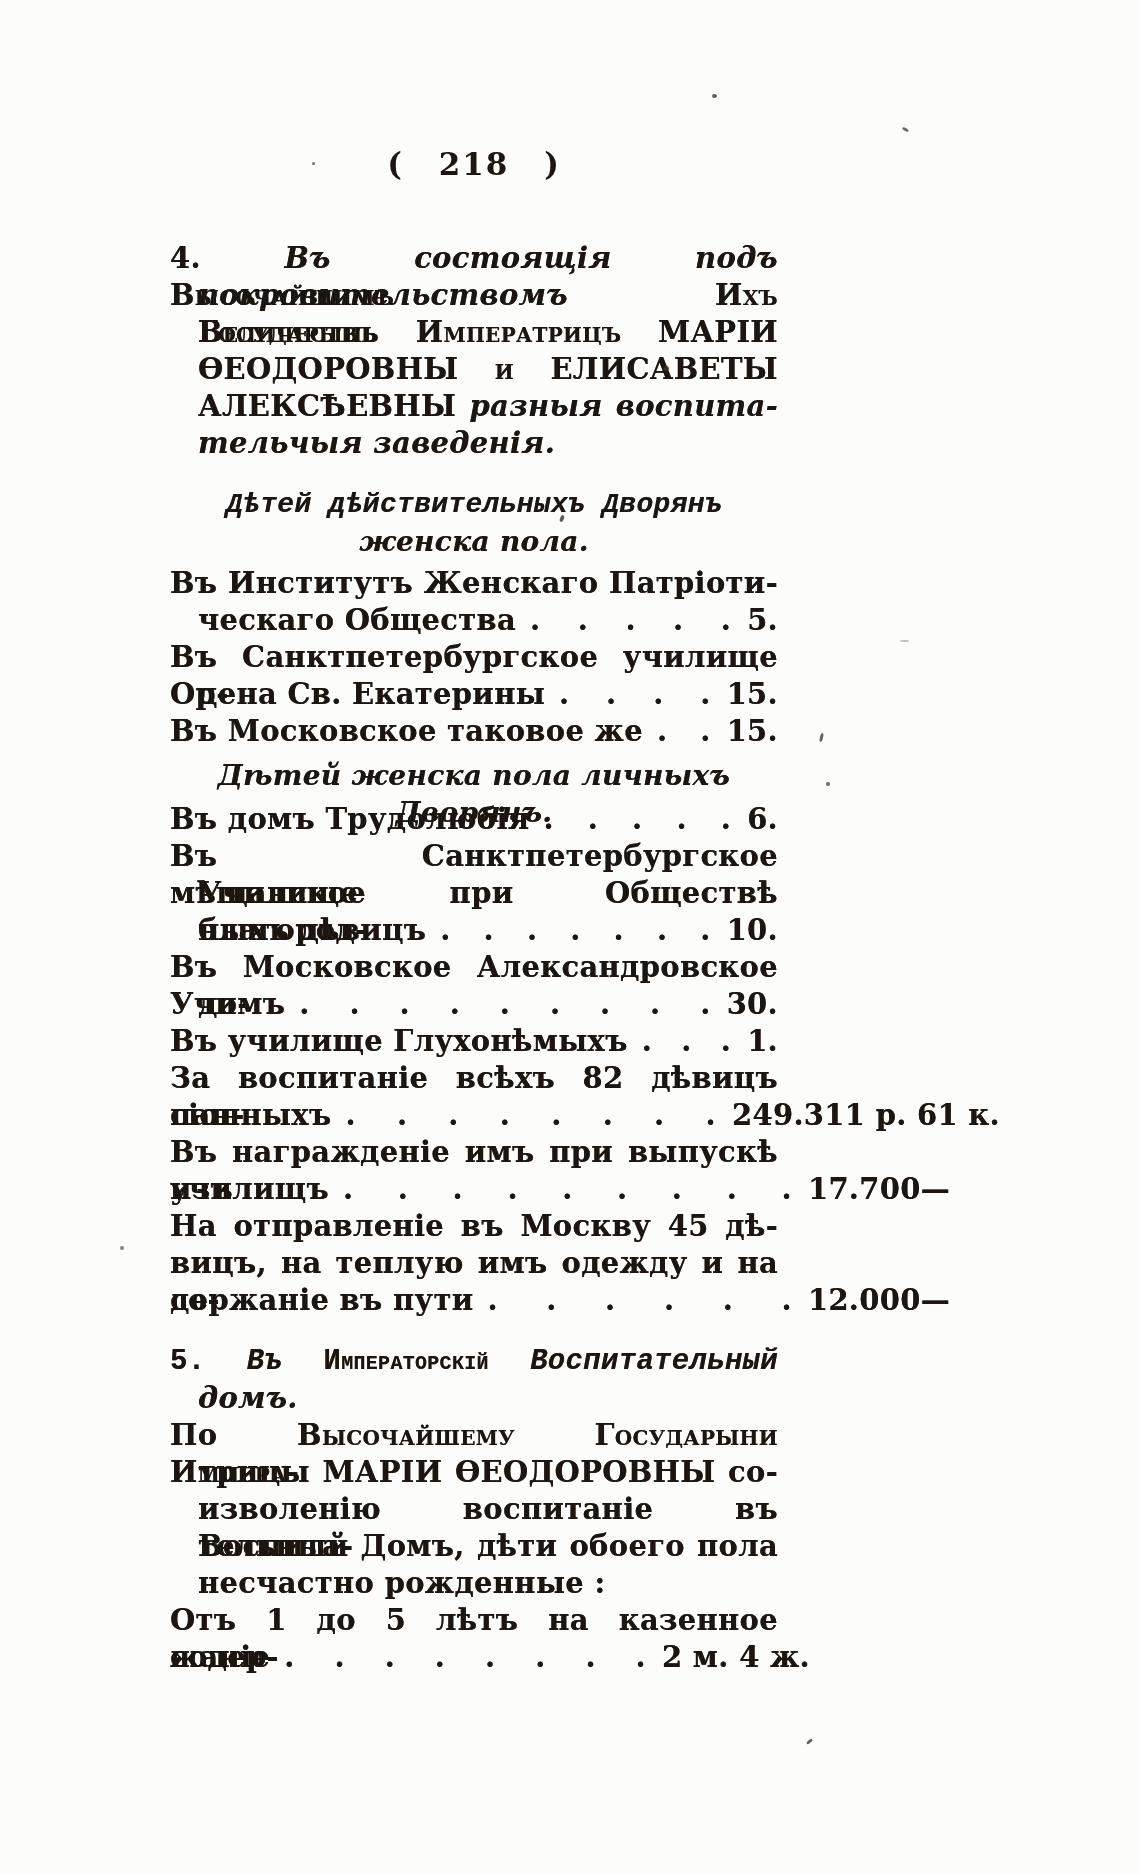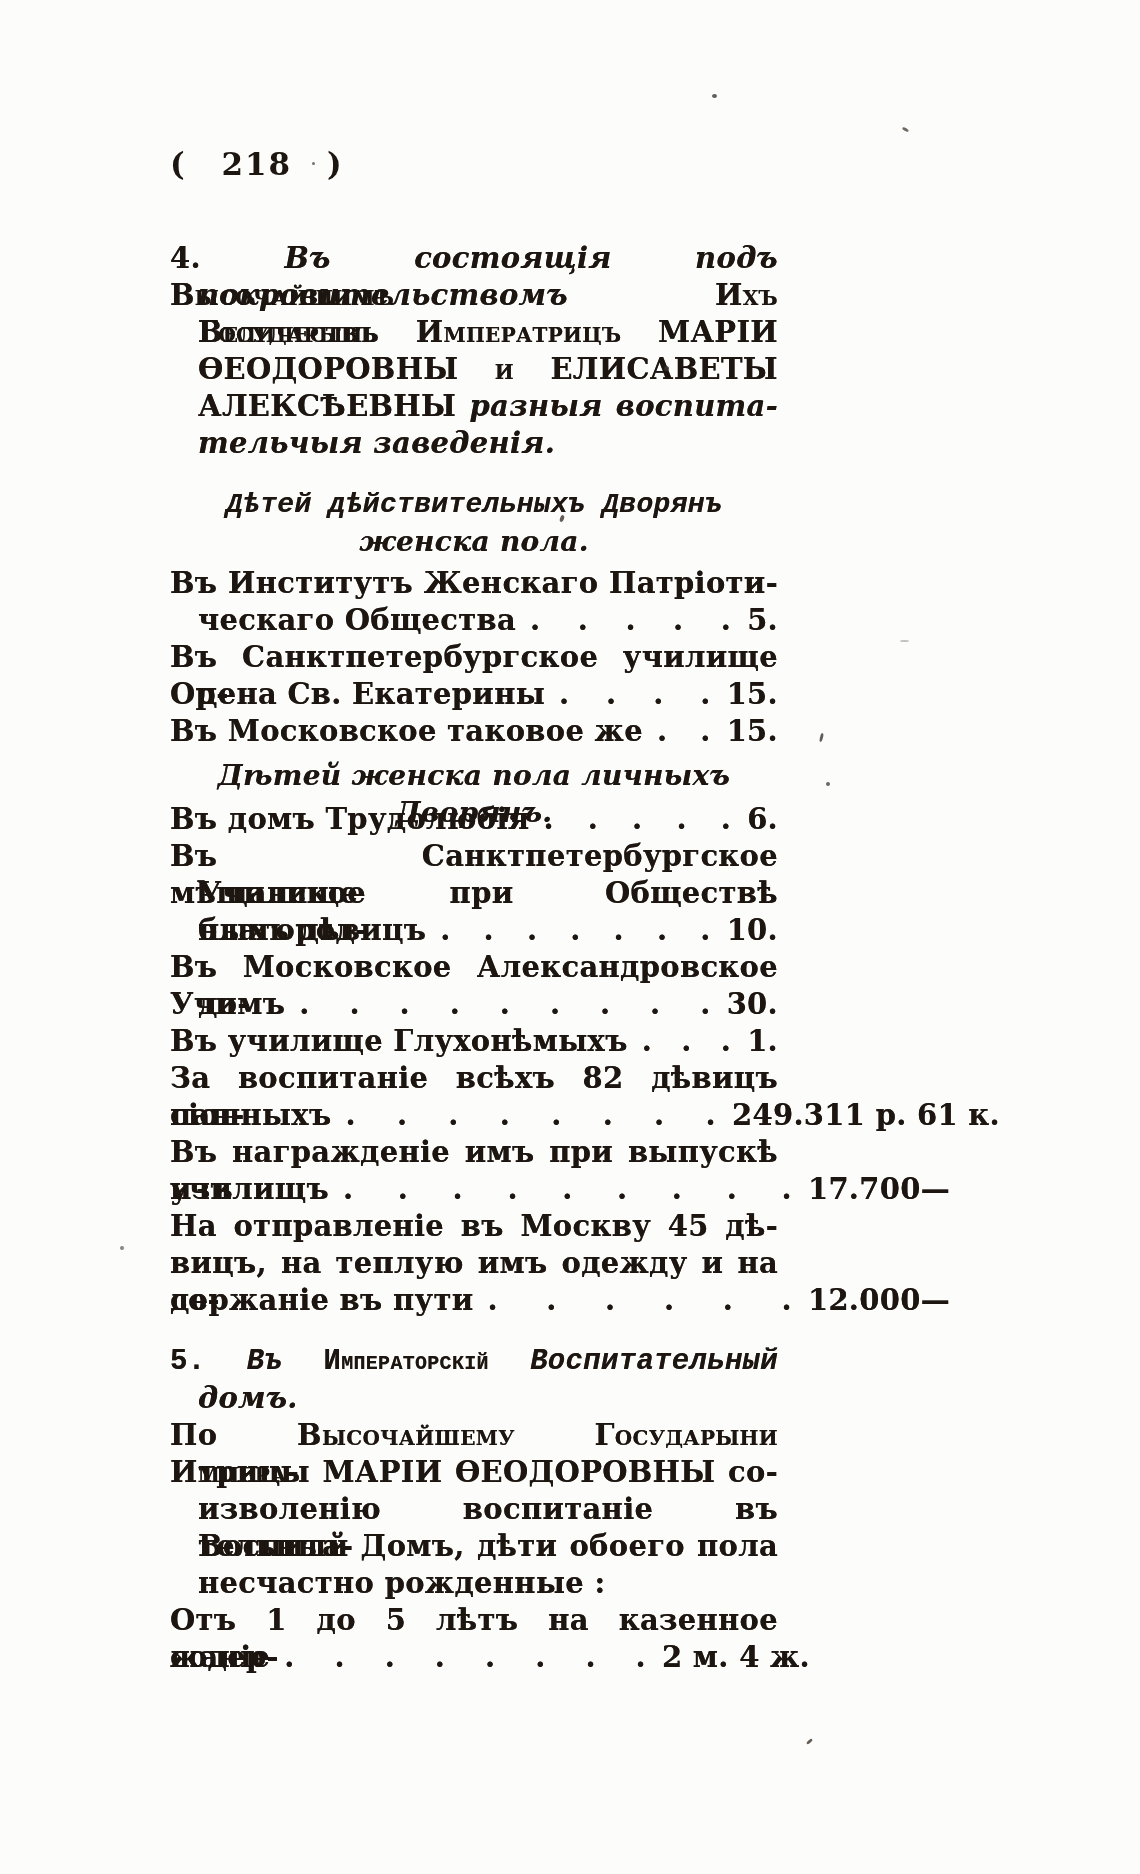--- a/index.html
+++ b/index.html
@@ -7,20 +7,21 @@
     position:relative;
     width:1140px;height:1874px;
     background:#fcfcfa;
     font-family:"DejaVu Serif", serif;
     color:#1c1510;
     overflow:hidden;
   }
   
   .pgnum{
     position:absolute;top:146px;left:170px;width:608px;
+    text-align:center;
     font-size:31px;font-weight:bold;
     word-spacing:22px;letter-spacing:2px;
   }
   
   .col{
     position:absolute;left:170px;top:240px;width:608px;
     font-size:29px;font-weight:bold;
     text-shadow:0 0 0.6px rgba(28,21,16,.75);
   }
   .l{height:37px;line-height:37px;letter-spacing:.3px;}

